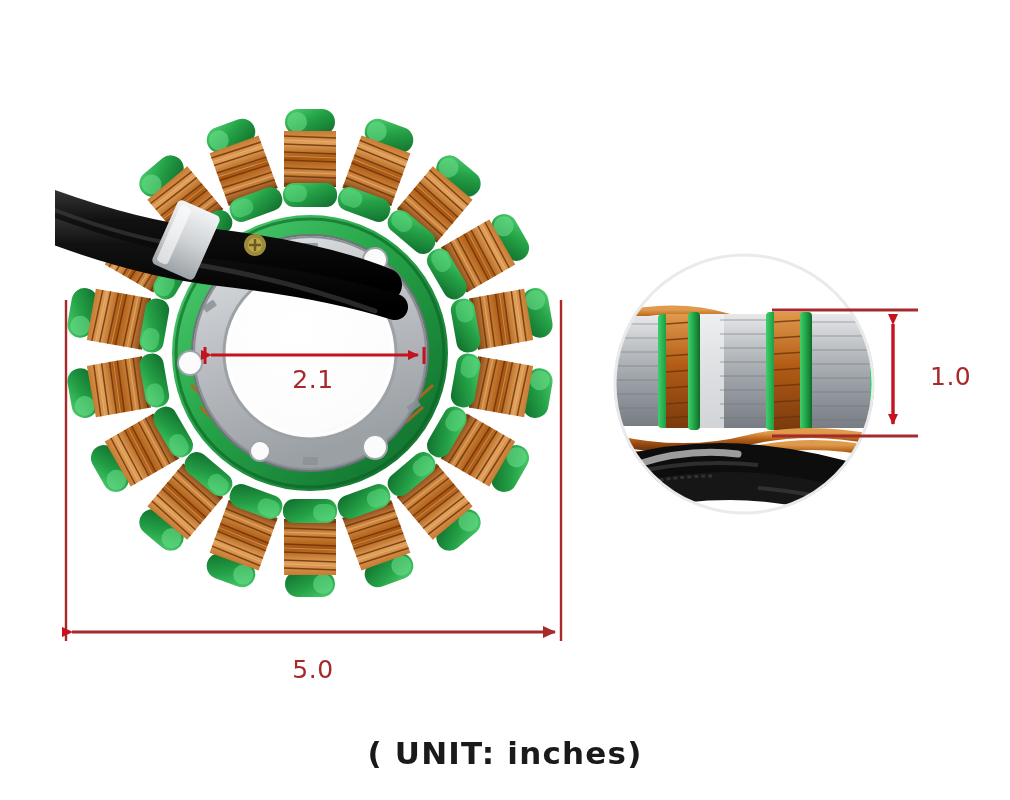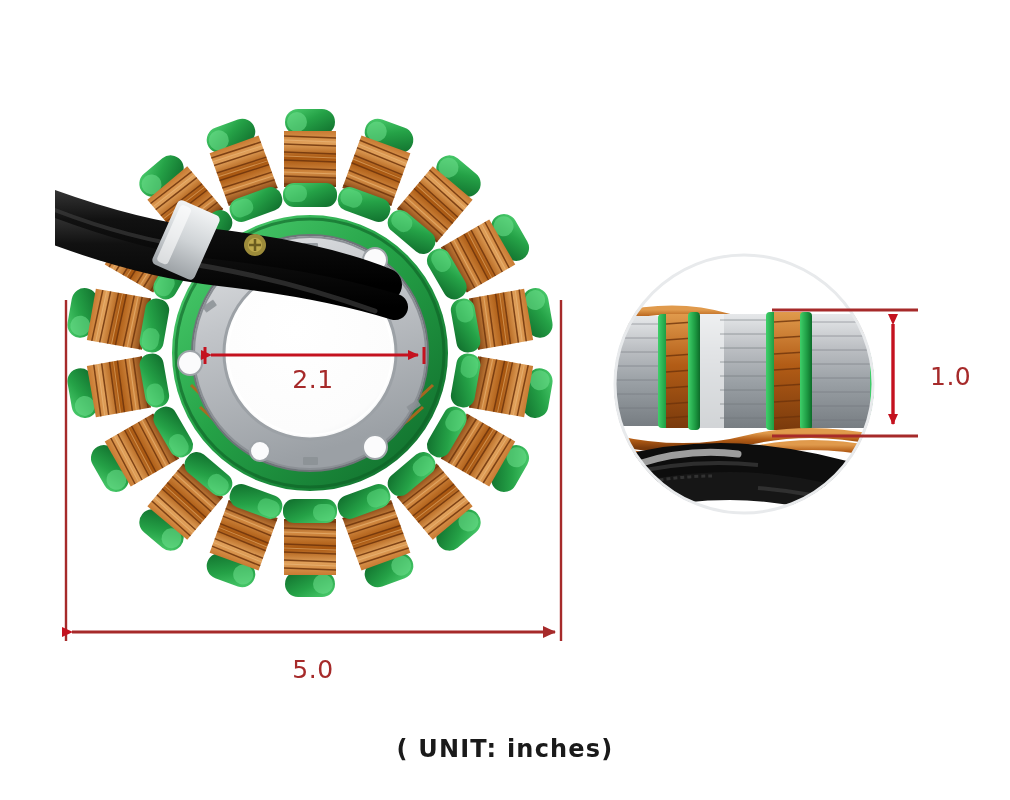--- a/index.html
+++ b/index.html
@@ -56,21 +56,21 @@
   }
 
   
   #unit-caption {
     position: absolute;
     left: 0;
     top: 735px;
     width: 1010px;
     text-align: center;
     font-family: "DejaVu Sans", "Liberation Sans", sans-serif;
-    font-size: 24px;
+    font-size: 31px;
     font-weight: 700;
     color: #1a1a1a;
     letter-spacing: 1.2px;
   }
 </style>
 </head>
 <body>
 
 <div id="stage">
 

